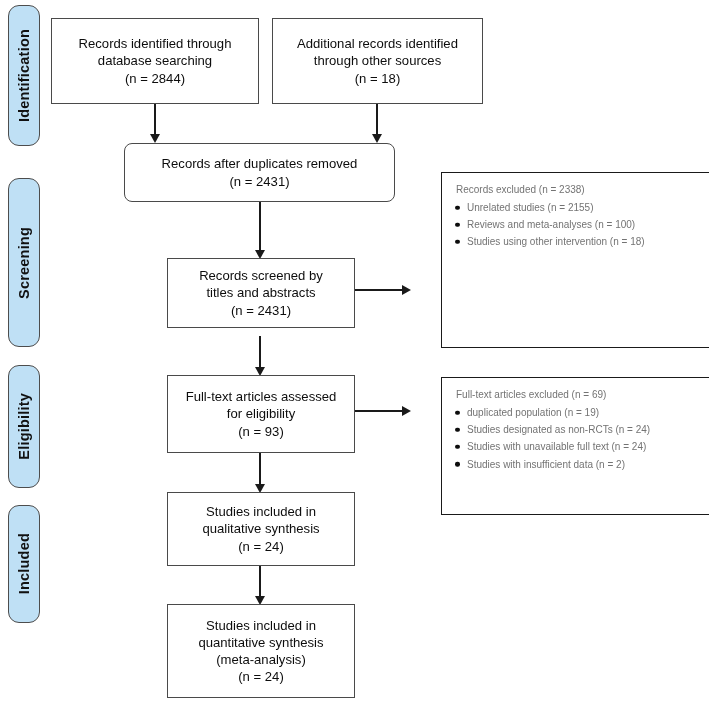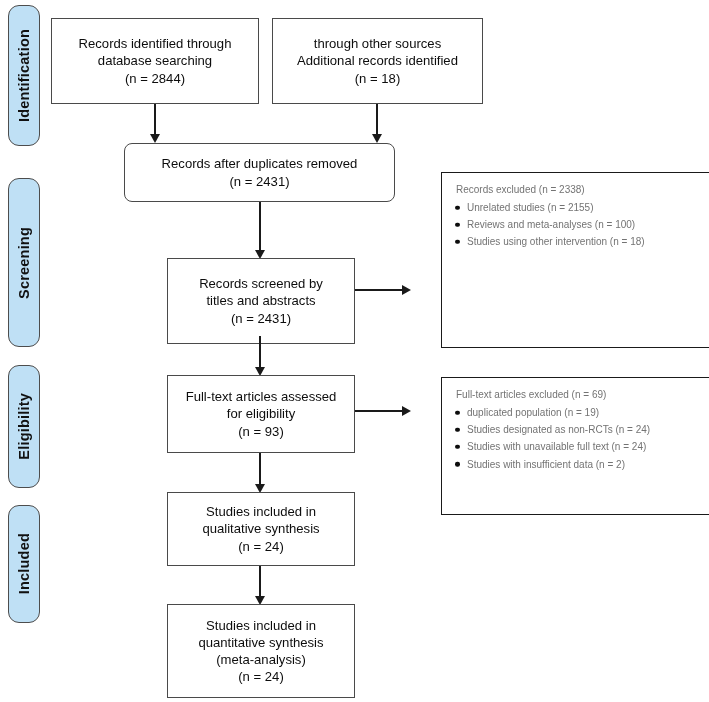--- a/index.html
+++ b/index.html
@@ -133,40 +133,40 @@
     <span>Included</span>
   </div>
 
   <div class="flow-box" style="left:51px; top:18px; width:208px; height:86px;">
     <span class="ln">Records identified through</span>
     <span class="ln">database searching</span>
     <span class="ln">(n = 2844)</span>
   </div>
 
   <div class="flow-box" style="left:272px; top:18px; width:211px; height:86px;">
+    <span class="ln">Additional records identified</span>
     <span class="ln">through other sources</span>
-    <span class="ln">Additional records identified</span>
     <span class="ln">(n = 18)</span>
   </div>
 
   <div class="conn vline" style="left:154px; top:104px; height:31px;"></div>
   <div class="arrow-down" style="left:149.5px; top:134px;"></div>
 
   <div class="conn vline" style="left:376px; top:104px; height:31px;"></div>
   <div class="arrow-down" style="left:371.5px; top:134px;"></div>
 
   <div class="flow-box" style="left:124px; top:143px; width:271px; height:59px;border-radius:8px;">
     <span class="ln">Records after duplicates removed</span>
     <span class="ln">(n = 2431)</span>
   </div>
 
   <div class="conn vline" style="left:259px; top:202px; height:49px;"></div>
   <div class="arrow-down" style="left:254.5px; top:250px;"></div>
 
-  <div class="flow-box" style="left:167px; top:258px; width:188px; height:86px;">
+  <div class="flow-box" style="left:167px; top:258px; width:188px; height:70px;">
     <span class="ln">Records screened by</span>
     <span class="ln">titles and abstracts</span>
     <span class="ln">(n = 2431)</span>
   </div>
 
   <div class="conn hline" style="left:355px; top:289px; width:48px;"></div>
   <div class="arrow-right" style="left:402px; top:284.5px;"></div>
 
   <div class="conn vline" style="left:259px; top:336px; height:32px;"></div>
   <div class="arrow-down" style="left:254.5px; top:367px;"></div>

